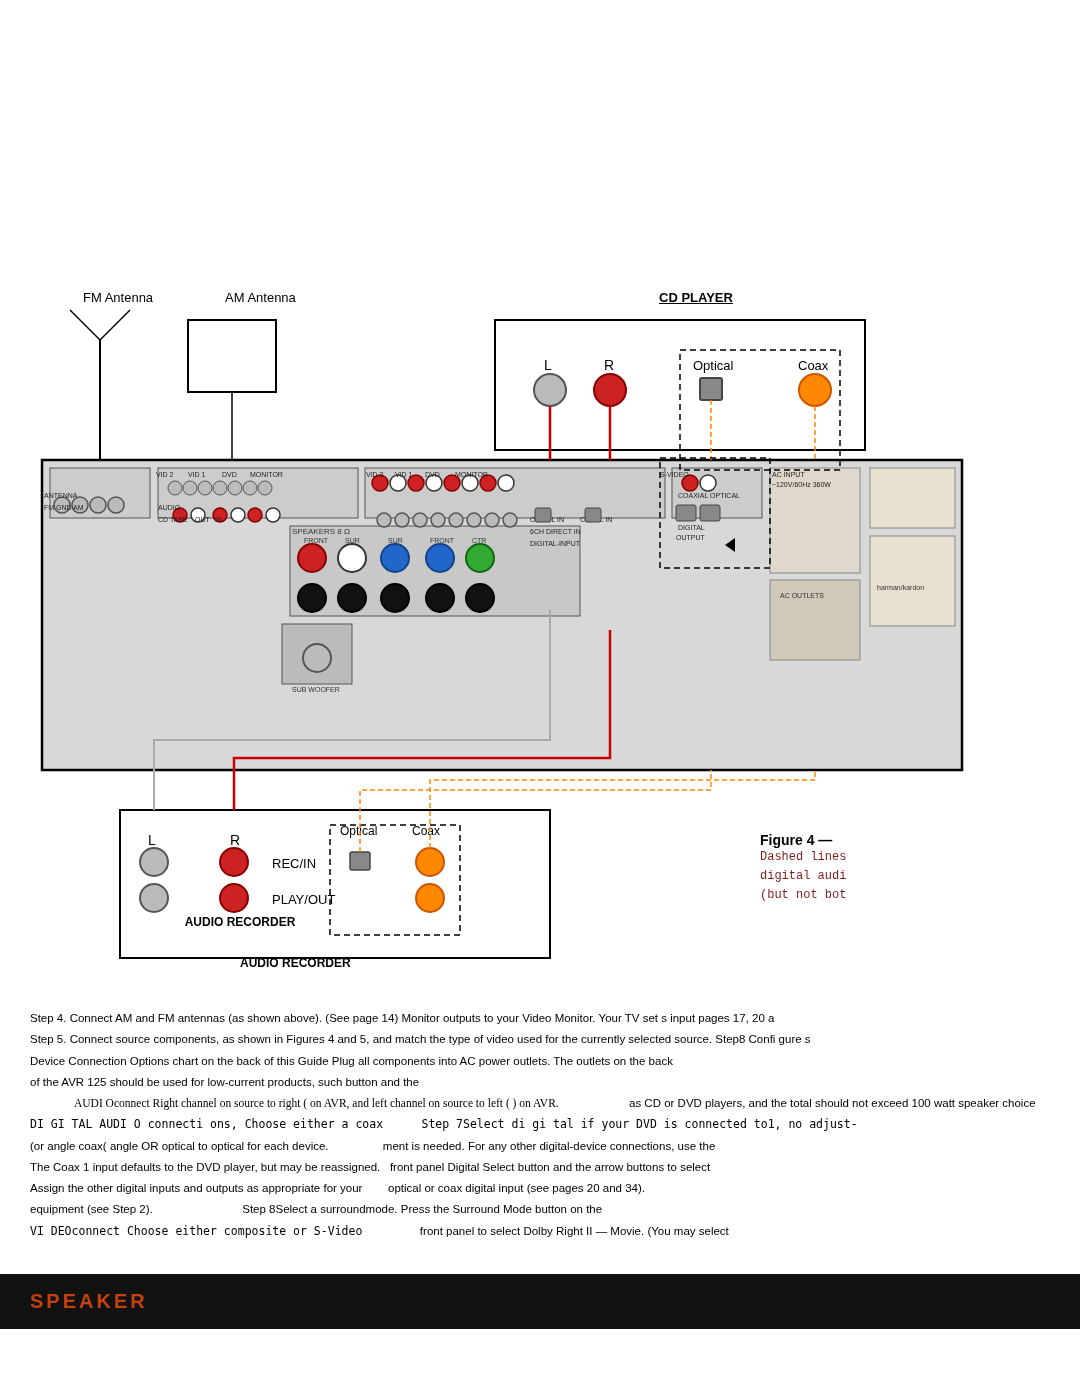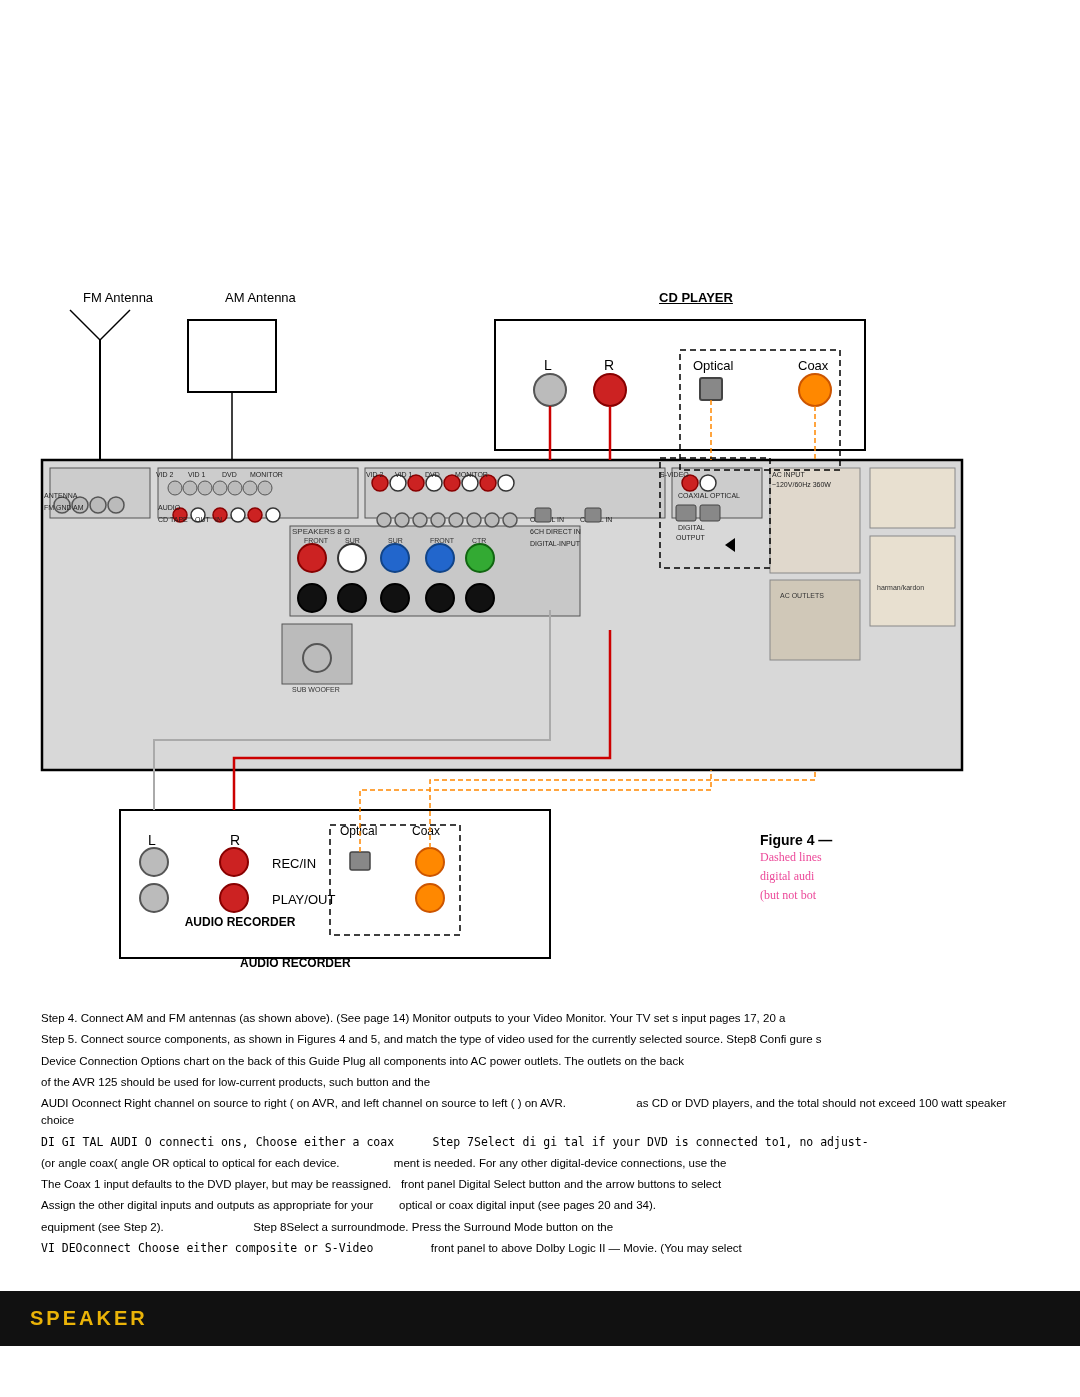--- a/index.html
+++ b/index.html
@@ -32,21 +32,21 @@
       position: absolute;
       top: 0;
       left: 0;
       width: 100%;
       height: 700px;
       pointer-events: none;
     }
 
     
     .text-body {
-      padding: 10px 41px;
+      padding: 10px 30px;
       font-size: 11.5px;
       line-height: 1.5;
       color: #000;
     }
 
     .text-body p {
       margin-bottom: 4px;
     }
 
     
@@ -54,21 +54,21 @@
       position: relative;
       width: 1000px;
       height: 700px;
       margin: 0 auto;
     }
 
     
     .footer-bar {
       width: 1080px;
       background: #111;
-      color: #eab308;
+      color: #c2410c;
       font-size: 20px;
       font-weight: bold;
       padding: 16px 30px;
       letter-spacing: 3px;
       margin-top: 20px;
     }
   </style>
 </head>
 <body>
 
@@ -286,21 +286,21 @@
     </div>
 
     <div style="position:absolute; top:666px; left:200px; font-size:12px; font-weight:bold;">
       <span>AUDIO RECORDER</span>
     </div>
 
     <div style="position:absolute; top:525px; left:720px;margin-top:17px;">
       <div style="font-size:14px; font-weight:bold;">
         <span>Figure 4 —</span>
       </div>
-      <div style="font-family:Liberation Serif, serif; font-size:12px; color:#ec4899; line-height:1.6;">
+      <div style="font-family:Liberation Mono, monospace; font-size:12px; color:#7f1d1d; line-height:1.6;">
         <div>Dashed lines</div>
         <div>digital audi</div>
         <div>(but not bot</div>
       </div>
     </div>
 
   </div>
 </div>
 
 <div class="text-body">
@@ -313,21 +313,21 @@
     <span>Step8 Confi gure s</span>
   </p>
   <p>
     <span>Device Connection Options chart on the back of this Guide</span>
     <span>Plug all components into AC power outlets. The outlets on the back</span>
   </p>
   <p>
     <span>of the AVR 125 should be used for low-current products, such        button and the</span>
   </p>
   <p>
-    <span style="font-family:Liberation Sans, sans-serif;">AUDI Oconnect Right channel on source to right (    on AVR, and left channel on source to left ( ) on AVR.</span>
+    <span style="font-family:Liberation Serif, serif;margin-left:44px;">AUDI Oconnect Right channel on source to right (    on AVR, and left channel on source to left ( ) on AVR.</span>
     &nbsp;&nbsp;&nbsp;&nbsp;&nbsp;&nbsp;&nbsp;&nbsp;&nbsp;&nbsp;&nbsp;&nbsp;&nbsp;&nbsp;&nbsp;&nbsp;&nbsp;&nbsp;&nbsp;&nbsp;
     <span>as CD or DVD players, and the total should not exceed 100 watt speaker choice</span>
   </p>
   <p>
     <span style="font-family:monospace;">DI GI TAL AUDI O connecti ons, Choose either a coax</span>
     &nbsp;&nbsp;&nbsp;&nbsp;&nbsp;&nbsp;&nbsp;&nbsp;&nbsp;&nbsp;
     <span style="font-family:monospace;">Step 7Select  di gi tal if your DVD is connected to1, no adjust-</span>
   </p>
   <p>
     <span>(or angle coax( angle OR optical to optical for each device.</span>
@@ -345,19 +345,19 @@
     <span>optical or coax digital input (see pages 20 and 34).</span>
   </p>
   <p>
     <span>equipment (see Step 2).</span>
     &nbsp;&nbsp;&nbsp;&nbsp;&nbsp;&nbsp;&nbsp;&nbsp;&nbsp;&nbsp;&nbsp;&nbsp;&nbsp;&nbsp;&nbsp;&nbsp;&nbsp;&nbsp;&nbsp;&nbsp;&nbsp;&nbsp;&nbsp;&nbsp;&nbsp;&nbsp;
     <span>Step 8Select  a surroundmode. Press the Surround Mode button on the</span>
   </p>
   <p>
     <span style="font-family:monospace;">VI DEOconnect Choose either composite or S-Video</span>
     &nbsp;&nbsp;&nbsp;&nbsp;&nbsp;&nbsp;&nbsp;&nbsp;&nbsp;&nbsp;&nbsp;&nbsp;&nbsp;&nbsp;&nbsp;&nbsp;
-    <span>front panel to above Dolby Logic II — Movie. (You may select</span>
+    <span>front panel to select Dolby Right II — Movie. (You may select</span>
   </p>
 </div>
 
 <div class="footer-bar">
   <span>SPEAKER</span>
 </div>
 
 </body></html>

